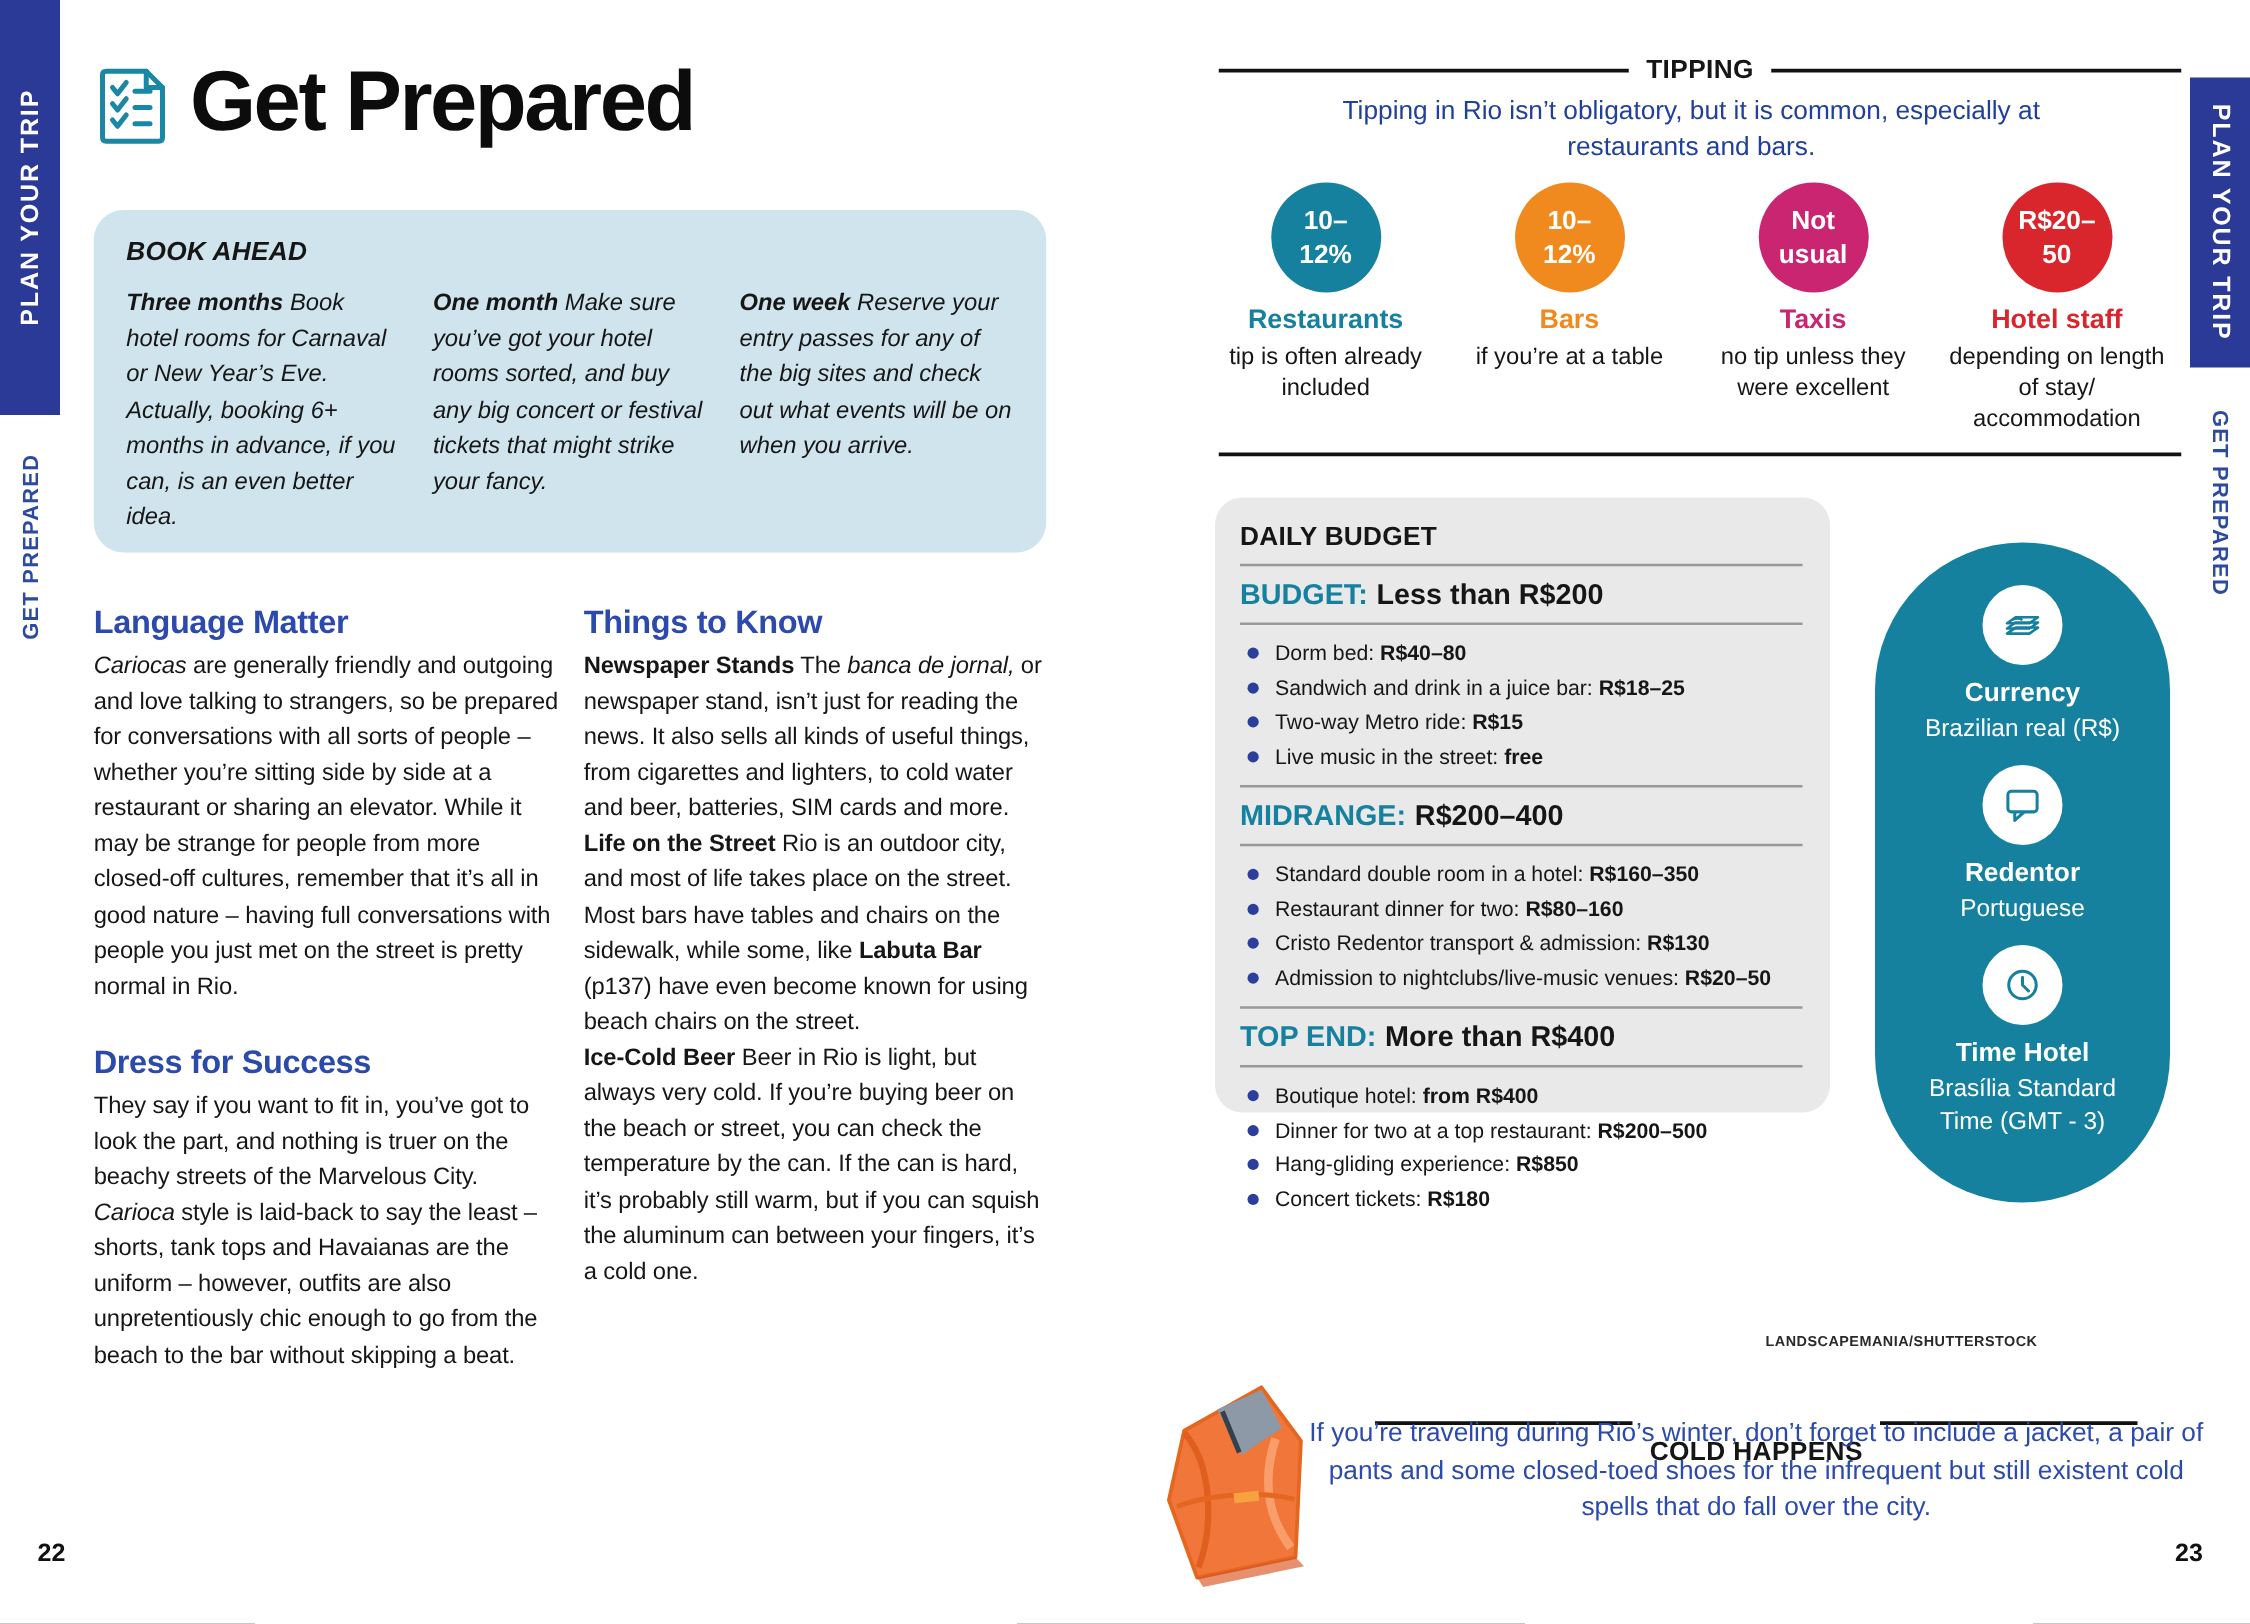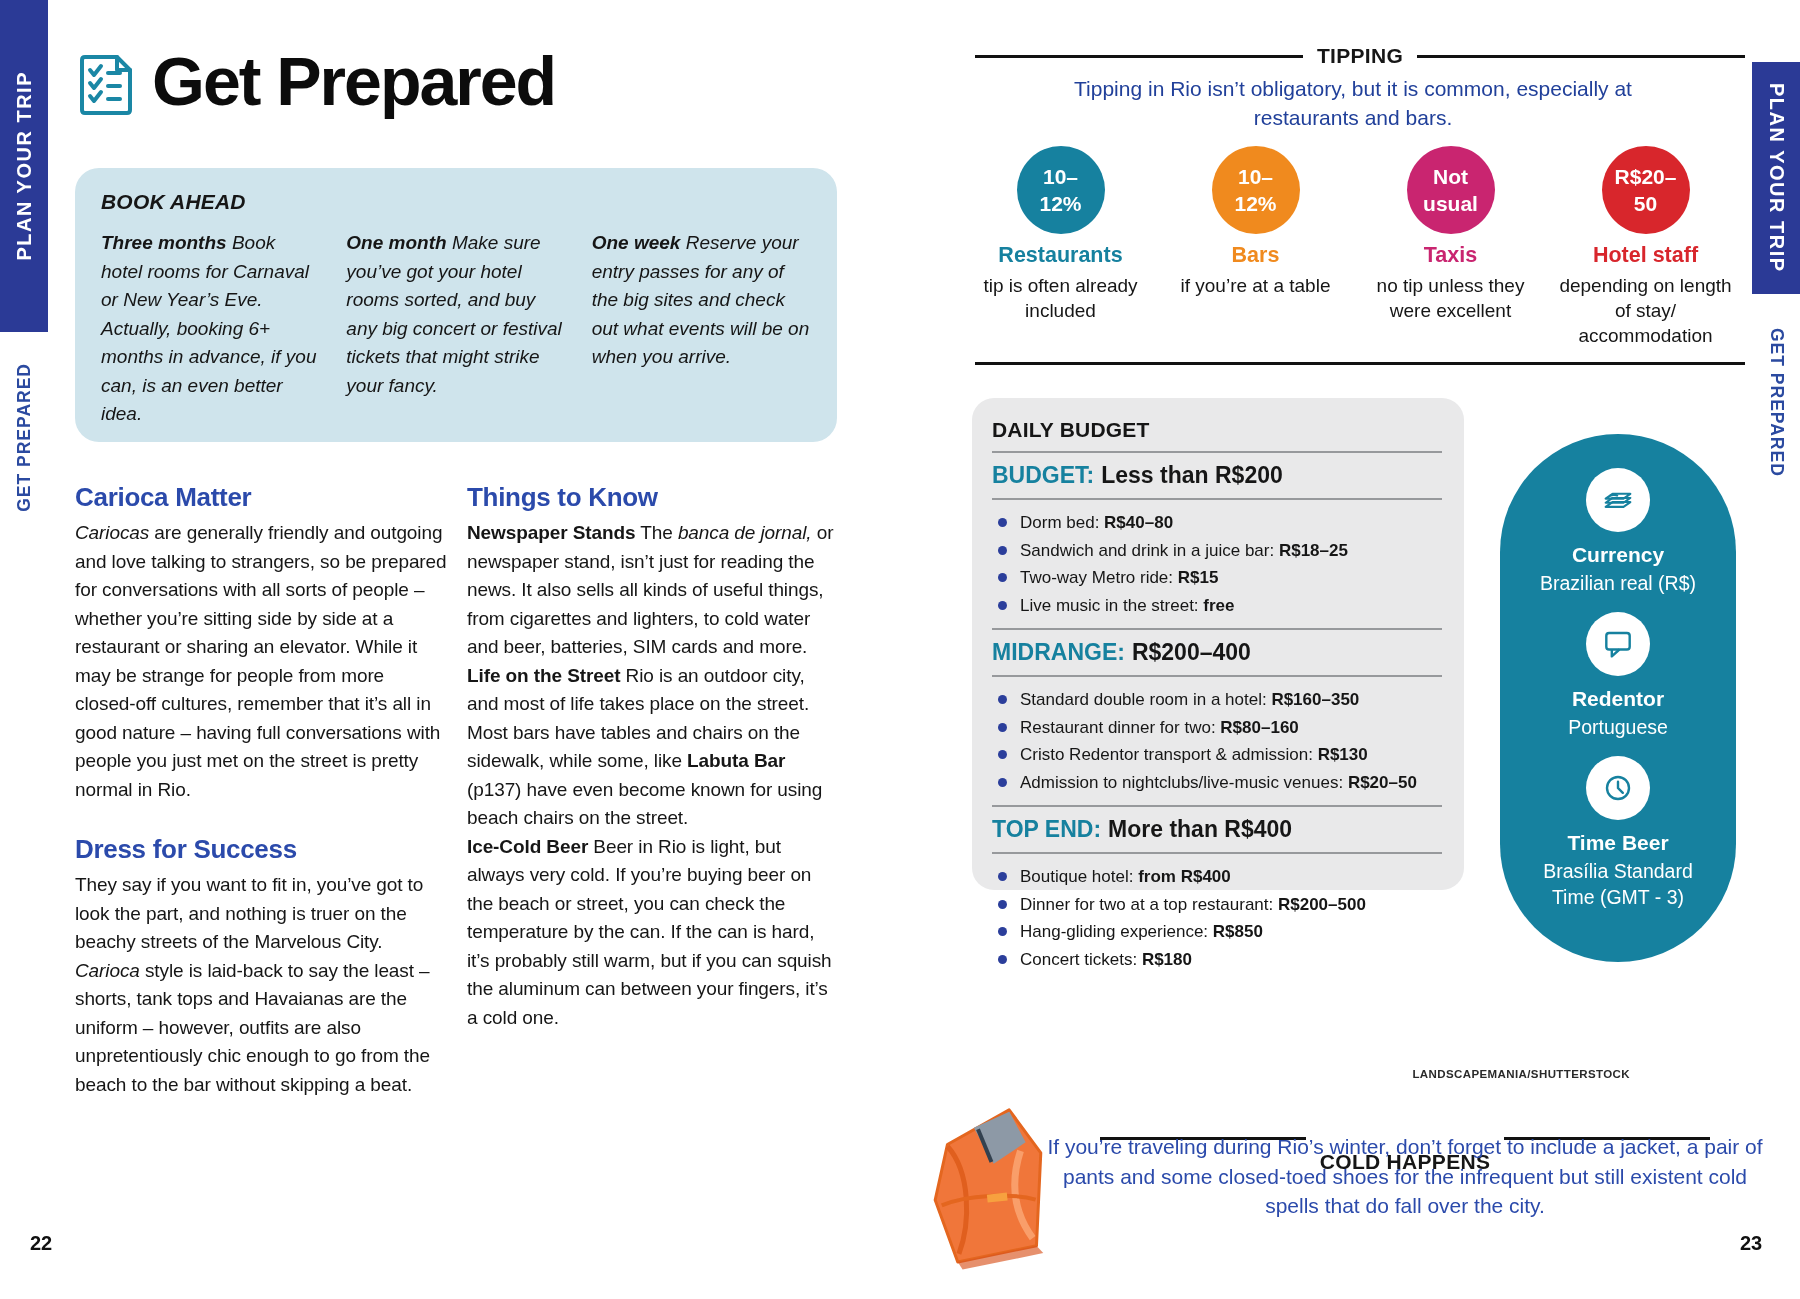--- a/index.html
+++ b/index.html
@@ -130,21 +130,21 @@
   <div class="abs" id="book-ahead">
     <h3>BOOK AHEAD</h3>
     <div id="book-ahead-columns">
         <div class="ba-col"><span class="b">Three months</span><span> Book hotel rooms for Carnaval or New Year’s Eve. Actually, booking 6+ months in advance, if you can, is an even better idea.</span></div>
         <div class="ba-col"><span class="b">One month</span><span> Make sure you’ve got your hotel rooms sorted, and buy any big concert or fes­tival tickets that might strike your fancy.</span></div>
         <div class="ba-col"><span class="b">One week</span><span> Reserve your entry passes for any of the big sites and check out what events will be on when you arrive.</span></div>
       </div>
   </div>
 
   <div class="abs text-col" id="col-left">
-    <h2 class="sec-head">Carioca Matter</h2>
+    <h2 class="sec-head">Language Matter</h2>
     <p class="body"><span class="i">Cariocas</span><span> are generally friendly and out­going and love talking to strangers, so be prepared for conversations with all sorts of people – whether you’re sitting side by side at a restaurant or sharing an elevator. While it may be strange for people from more closed-off cultures, remember that it’s all in good nature – having full conversations with people you just met on the street is pretty normal in Rio.</span></p>
     <h2 class="sec-head">Dress for Success</h2>
     <p class="body"><span>They say if you want to fit in, you’ve got to look the part, and nothing is truer on the beachy streets of the Marvelous City. </span><span class="i">Carioca</span><span> style is laid-back to say the least – shorts, tank tops and Havaianas are the uniform – however, outfits are also unpretentiously chic enough to go from the beach to the bar without skipping a beat.</span></p>
   </div>
 
   <div class="abs text-col" id="col-right">
     <h2 class="sec-head">Things to Know</h2>
     <p class="body"><span class="b">Newspaper Stands</span><span> The </span><span class="i">banca de jornal,</span><span> or newspaper stand, isn’t just for reading the news. It also sells all kinds of useful things, from cigarettes and lighters, to cold water and beer, batteries, SIM cards and more.</span></p>
     <p class="body tight"><span class="b">Life on the Street</span><span> Rio is an outdoor city, and most of life takes place on the street. Most bars have tables and chairs on the sidewalk, while some, like </span><span class="b">Labuta Bar</span><span> (p137) have even become known for using beach chairs on the street.</span></p>
     <p class="body tight"><span class="b">Ice-Cold Beer</span><span> Beer in Rio is light, but always very cold. If you’re buying beer on the beach or street, you can check the temperature by the can. If the can is hard, it’s probably still warm, but if you can squish the aluminum can between your fingers, it’s a cold one.</span></p>
@@ -290,21 +290,21 @@
       </div>
       <div class="fact">
         <div class="fact-circle">
           <svg width="44" height="44" viewBox="0 0 64 64">
             <g fill="none" stroke="#16819f" stroke-width="3.5" stroke-linecap="round">
               <circle cx="32" cy="32" r="16"></circle>
               <path d="M32 23 v9 l7 7"></path>
             </g>
           </svg>
         </div>
-        <div class="fact-label">Time Beer</div>
+        <div class="fact-label">Time Hotel</div>
         <div class="fact-value">Brasília Standard Time (GMT - 3)</div>
       </div>
     </div>
 
   <div class="abs" id="credit">LANDSCAPEMANIA/SHUTTERSTOCK</div>
   <div class="abs" id="ch-header">
     <span class="line"></span>
     <span class="t">COLD HAPPENS</span>
     <span class="line"></span>
   </div>

